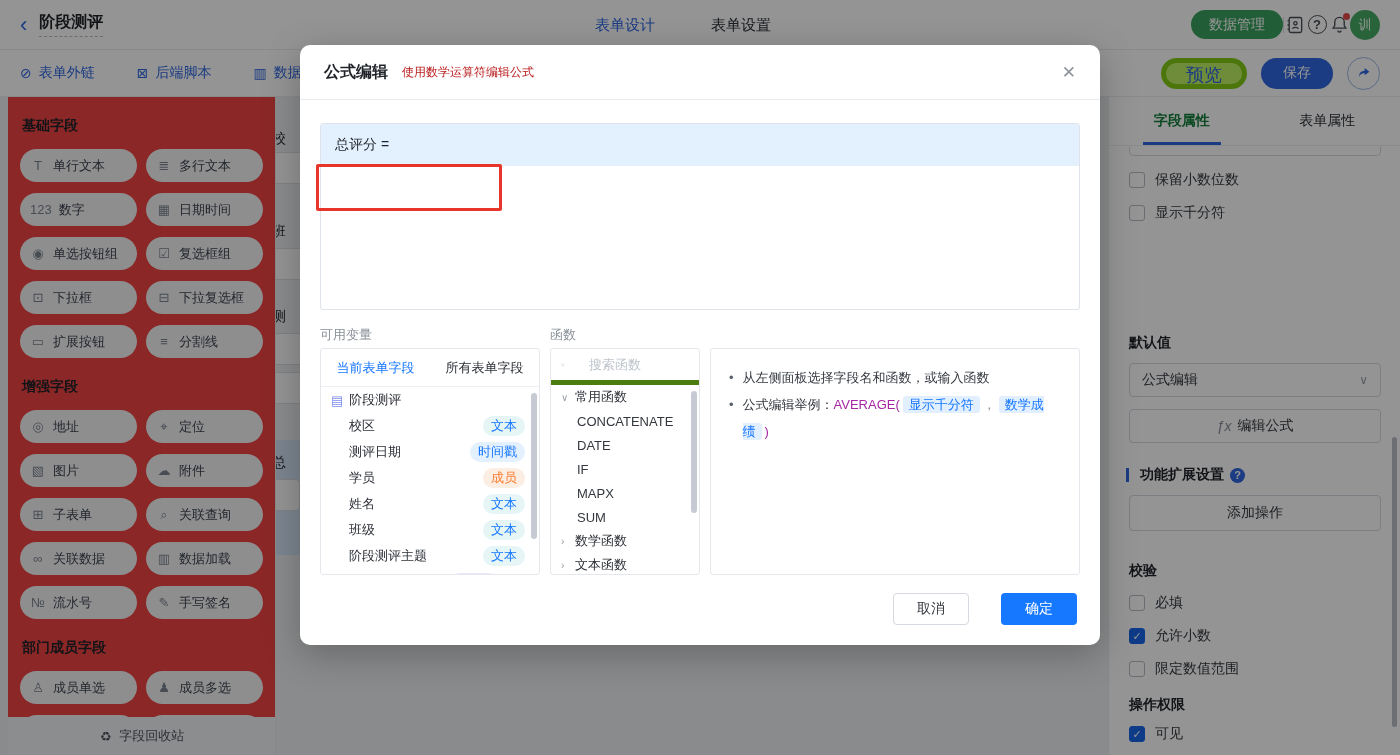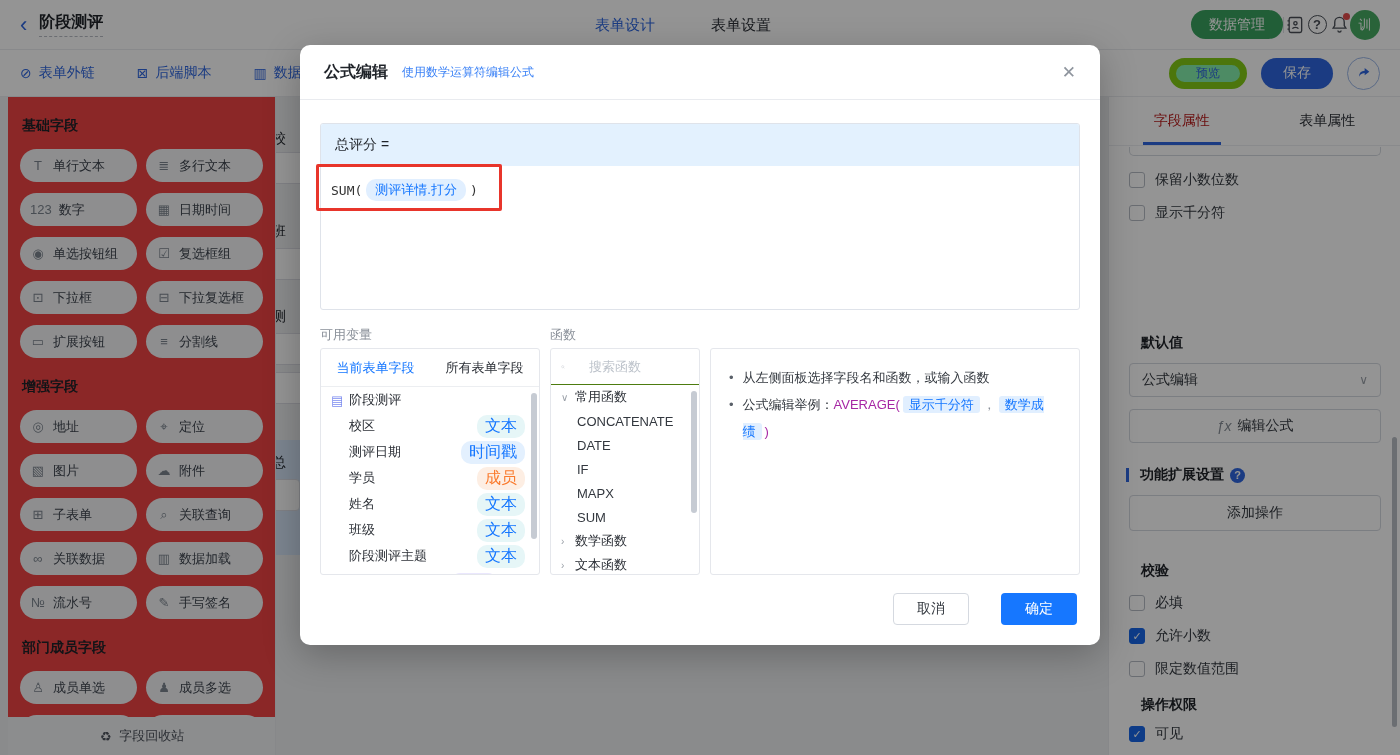--- a/index.html
+++ b/index.html
@@ -18,78 +18,78 @@
 .hdiv{width:1px;height:16px;background:#dcdfe3}
 .hicon{width:22px;height:22px;display:flex;align-items:center;justify-content:center;position:relative;cursor:pointer;color:#4a4f57}
 .qmark{width:19px;height:19px;border:1.6px solid #4a4f57;border-radius:50%;font-size:13px;display:flex;align-items:center;justify-content:center;font-weight:bold}
 .reddot{position:absolute;right:0;top:-1px;width:7px;height:7px;border-radius:50%;background:#e34d4d}
 .avatar{width:30px;height:30px;border-radius:50%;background:#47ab63;color:#fff;font-size:13px;display:flex;align-items:center;justify-content:center;cursor:pointer}
 #toolbar{position:absolute;left:0;top:50px;width:1400px;height:47px;background:#fff;border-bottom:1px solid #ebedf0;display:flex;align-items:center;padding:0 20px;z-index:1}
 #toolLinks{display:flex;gap:42px}
 .tlink{display:flex;align-items:center;gap:7px;color:#2f67e0;font-size:14px;cursor:pointer}
 .tic{font-size:14px;color:#2f67e0}
 #toolbarRight{margin-left:auto;display:flex;align-items:center;gap:14px}
-.btn-outline-pill{height:31px;padding:0 20px;border:7px solid #84cc16;color:#2f67e0;border-radius:16px;background:#86efac;font-size:12px;cursor:pointer}
+.btn-outline-pill{height:31px;padding:0 20px;border:5px solid #84cc16;color:#2f67e0;border-radius:16px;background:#bef264;font-size:18px;cursor:pointer}
 .btn-solid-pill{height:31px;padding:0 22px;border:none;color:#fff;border-radius:16px;background:#2f67e0;font-size:14px;cursor:pointer}
 .share-circle{width:33px;height:33px;border-radius:50%;border:1px solid #9db8e8;background:#fff;display:flex;align-items:center;justify-content:center;cursor:pointer}
 
 #sidebar{position:absolute;left:8px;top:97px;width:268px;height:658px;background:#ef4444;border-right:1px solid #e8eaee;padding:0 12px;overflow:hidden;z-index:1}
 .sec-title{font-size:14px;font-weight:bold;color:#1f2329;margin:20px 2px 14px}
 .fgrid{display:grid;grid-template-columns:1fr 1fr;gap:11px 9px}
 .fitem{height:33px;background:#f4f5f7;border-radius:17px;display:flex;align-items:center;padding:0 10px;gap:7px;font-size:13px;color:#3d434d;cursor:grab}
 .fic{color:#7d858f;font-size:13px;min-width:16px;text-align:center}
 #recycleBar{position:absolute;left:0;bottom:0;width:268px;height:38px;background:#f2f3f5;display:flex;align-items:center;justify-content:center;gap:8px;font-size:13px;color:#4e545d;cursor:pointer;z-index:2}
 
 #canvas{position:absolute;left:268px;top:97px;width:840px;height:658px;background:#eef0f2;z-index:0}
 .cv-label{position:absolute;font-size:14px;color:#1f2329}
 .cv-input{position:absolute;background:#fff;border:1px solid #dcdfe6;border-radius:4px}
 .cv-selected{position:absolute;background:#d6e6f9}
 
 #rightPanel{position:absolute;left:1108px;top:97px;width:292px;height:658px;background:#fff;border-left:1px solid #e8eaee;overflow:hidden;z-index:1}
 #rpTabs{position:absolute;left:0;top:0;width:100%;height:49px;border-bottom:1px solid #eceef1;display:flex}
 .rptab{flex:1;display:flex;align-items:center;justify-content:center;font-size:14px;color:#2b2f36;position:relative;cursor:pointer}
-.rptab.on{color:#b91c1c;font-weight:normal}
+.rptab.on{color:#15803d;font-weight:bold}
 .rptab.on::after{content:"";position:absolute;bottom:0;left:50%;transform:translateX(-50%);width:78px;height:3px;background:#2f67e0}
-.rp-heading{position:absolute;left:32px;font-size:14px;font-weight:bold;color:#1f2329;display:flex;align-items:center;gap:6px}
+.rp-heading{position:absolute;left:20px;font-size:14px;font-weight:bold;color:#1f2329;display:flex;align-items:center;gap:6px}
 .bluebar{display:inline-block;width:3px;height:14px;background:#2f67e0;margin-right:5px}
 .qblue{width:15px;height:15px;border-radius:50%;background:#2f67e0;color:#fff;font-size:11px;display:flex;align-items:center;justify-content:center}
 .cbrow{display:flex;align-items:center;gap:10px;font-size:14px;color:#33383f;height:20px;margin-bottom:13px;cursor:pointer}
 .cb{width:16px;height:16px;border:1px solid #b7bcc5;border-radius:3px;background:#fff;display:flex;align-items:center;justify-content:center;font-size:11px;color:#fff;flex:none}
 .cb.on{background:#1766e8;border-color:#1766e8}
 .cb.on::after{content:"✓"}
 .rp-select{position:absolute;left:20px;width:252px;height:34px;border:1px solid #d5d9e0;border-radius:4px;background:#fff;display:flex;align-items:center;padding:0 12px;font-size:14px;color:#33383f;cursor:pointer}
 .rp-select .chev{margin-left:auto;color:#9aa0a8;font-size:12px}
 .rp-btn{position:absolute;left:20px;width:252px;height:34px;border:1px solid #d5d9e0;border-radius:4px;background:#fff;font-size:14px;color:#33383f;display:flex;align-items:center;justify-content:center;gap:6px;cursor:pointer}
 #rpPartialInput{position:absolute;left:20px;top:50px;width:252px;height:9px;border:1px solid #d5d9e0;border-top:none;border-radius:0 0 5px 5px;background:#fff}
 #pageScroll{position:absolute;right:3px;top:437px;width:5px;height:290px;background:#b9bdc4;border-radius:3px;z-index:2}
 
 #overlay{position:absolute;inset:0;background:rgba(0,0,0,.42);z-index:40}
 #modal{position:absolute;left:300px;top:45px;width:800px;height:600px;background:#fff;border-radius:10px;box-shadow:0 10px 36px rgba(0,0,0,.25);z-index:50}
 #modalHeader{height:55px;border-bottom:1px solid #e9ebef;display:flex;align-items:center;padding:0 24px}
 #modalTitle{font-size:16px;font-weight:bold}
-#modalSubtitle{font-size:12px;color:#3b82f6;margin-left:14px}
+#modalSubtitle{font-size:12px;color:#b91c1c;margin-left:14px}
 #modalClose{margin-left:auto;font-size:17px;color:#8f959e;cursor:pointer}
 #formulaBox{position:absolute;left:20px;top:78px;width:760px;height:187px;border:1px solid #dfe3ea;border-radius:3px;overflow:hidden}
 #formulaStrip{height:42px;background:#e3f1fe;display:flex;align-items:center;padding:0 14px;font-size:14px;color:#1f2329}
 #formulaBody{padding:13px 10px;font-family:"DejaVu Sans Mono","Liberation Mono",monospace;font-size:13px;color:#333;display:flex;align-items:center;cursor:text}
 .chip{background:#e1efff;color:#1677ff;border-radius:10px;padding:2px 9px;margin:0 4px;font-size:13px;font-family:"Liberation Sans","DejaVu Sans",sans-serif;cursor:pointer}
 #redBox{position:absolute;left:16px;top:119px;width:186px;height:47px;border:3px solid #e8352b;border-radius:2px;pointer-events:none}
 .panel-label{position:absolute;top:281px;font-size:13px;color:#8a9099}
 .mpanel{position:absolute;top:303px;height:227px;border:1px solid #e5e7ec;border-radius:3px;background:#fff;overflow:hidden}
 #varPanel{left:20px;width:220px}
 #varTabs{height:38px;border-bottom:1px solid #eceef1;display:flex}
 .vtab{flex:1;display:flex;align-items:center;justify-content:center;font-size:13px;color:#2b2f36;cursor:pointer}
 .vtab.on{color:#1677ff}
 .vrow{height:26px;display:flex;align-items:center;padding:0 14px 0 28px;font-size:13px;color:#2b2f36;cursor:pointer}
 .vrow.root{padding-left:10px;gap:6px}
 .vroot-ic{color:#7d8cf0;font-size:13px}
-.vbadge{margin-left:auto;font-size:16px;border-radius:10px;padding:1px 8px}
+.vbadge{margin-left:auto;font-size:13px;border-radius:10px;padding:1px 8px}
 #varScroll{position:absolute;right:2px;top:44px;width:6px;height:146px;border-radius:3px;background:#c6cbd3}
 #fnPanel{left:250px;width:150px}
-#fnSearch{height:36px;border-bottom:1px solid #4d7c0f;display:flex;align-items:center;padding:0 10px;gap:24px}
+#fnSearch{height:36px;border-bottom:5px solid #4d7c0f;display:flex;align-items:center;padding:0 10px;gap:24px}
 #fnSearch input{border:none;outline:none;width:100px;font-size:13px;color:#2b2f36;font-family:inherit}
 #fnSearch input::placeholder{color:#bcc2ca}
 .frow{height:24px;display:flex;align-items:center;padding-left:10px;font-size:13px;color:#2b2f36;gap:5px;cursor:pointer}
 .frow .chev{color:#9aa0a8;font-size:10px;width:9px}
 .frow.item{padding-left:26px;color:#33383f}
 #fnScroll{position:absolute;right:2px;top:42px;width:6px;height:122px;border-radius:3px;background:#c6cbd3}
 #tipPanel{left:410px;width:370px;padding:15px 18px;font-size:13px;color:#33383f;line-height:27px}
 .bullet{display:flex;gap:9px}
 .bullet::before{content:"•";color:#5a6069}
 .fn-purple{color:#a626a4}
@@ -345,25 +345,20 @@
 
 <div id="modal">
   <div id="modalHeader">
     <span id="modalTitle">公式编辑</span>
     <span id="modalSubtitle">使用数学运算符编辑公式</span>
     <span id="modalClose">✕</span>
   </div>
 
   <div id="formulaBox">
     <div id="formulaStrip">总评分 =</div>
-    <div id="formulaBody">
-      <span>SUM(</span>
-      <span class="chip">测评详情.打分</span>
-      <span>)</span>
-    </div>
   </div>
   <div id="redBox"></div>
 
   <div class="panel-label" style="left:20px">可用变量</div>
   <div class="panel-label" style="left:250px">函数</div>
 
   <div class="mpanel" id="varPanel">
     <div id="varTabs">
         <div class="vtab on">当前表单字段</div>
         <div class="vtab">所有表单字段</div>

